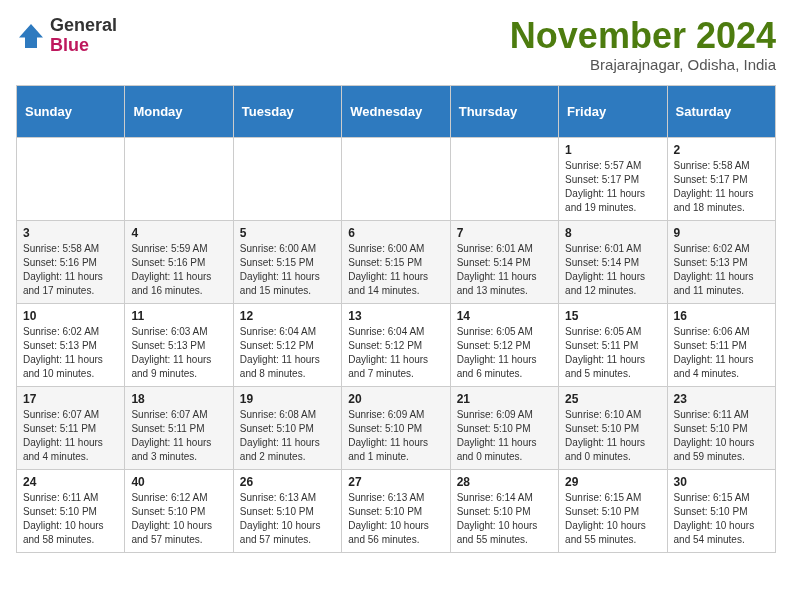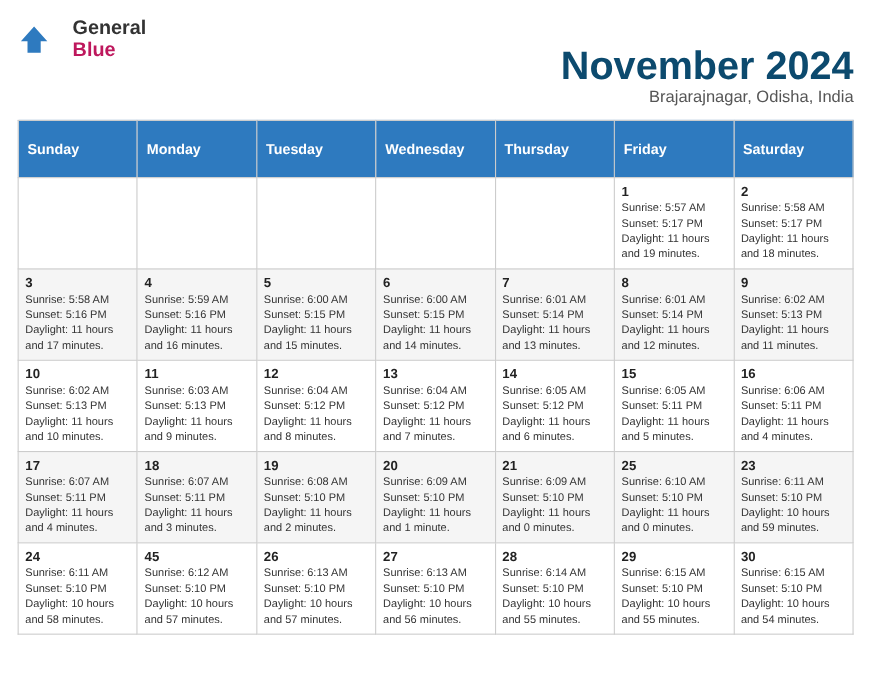--- a/index.html
+++ b/index.html
@@ -12,40 +12,39 @@
     }
     .header {
       display: flex;
       justify-content: space-between;
       align-items: flex-start;
       margin-bottom: 12px;
     }
     .logo {
       display: flex;
       align-items: center;
-      gap: 20px;
+      gap: 4px;
     }
     .logo-text {
       font-size: 18px;
       font-weight: bold;
       line-height: 1.1;
     }
     .logo-general { color: #333; }
     .logo-blue { color: #be185d; }
     .logo-icon {
       width: 30px;
       height: 30px;
     }
     .title-block { text-align: right; }
     .month-title {
       font-size: 36px;
       font-weight: bold;
-      color: #0c4a6e;
+      color: #4d7c0f;
       line-height: 1.1;
-      margin-top: 24px;
     }
     .subtitle {
       font-size: 15px;
       color: #555;
     }
     .calendar {
       width: 100%;
       border-collapse: collapse;
       border: 1px solid #ccc;
     }
@@ -290,21 +289,21 @@
       </tr>
       <tr>
         <td>
           <div class="day-num">24</div>
           <div class="day-info">Sunrise: 6:11 AM
 Sunset: 5:10 PM
 Daylight: 10 hours
 and 58 minutes.</div>
         </td>
         <td>
-          <div class="day-num">45</div>
+          <div class="day-num">40</div>
           <div class="day-info">Sunrise: 6:12 AM
 Sunset: 5:10 PM
 Daylight: 10 hours
 and 57 minutes.</div>
         </td>
         <td>
           <div class="day-num">26</div>
           <div class="day-info">Sunrise: 6:13 AM
 Sunset: 5:10 PM
 Daylight: 10 hours

